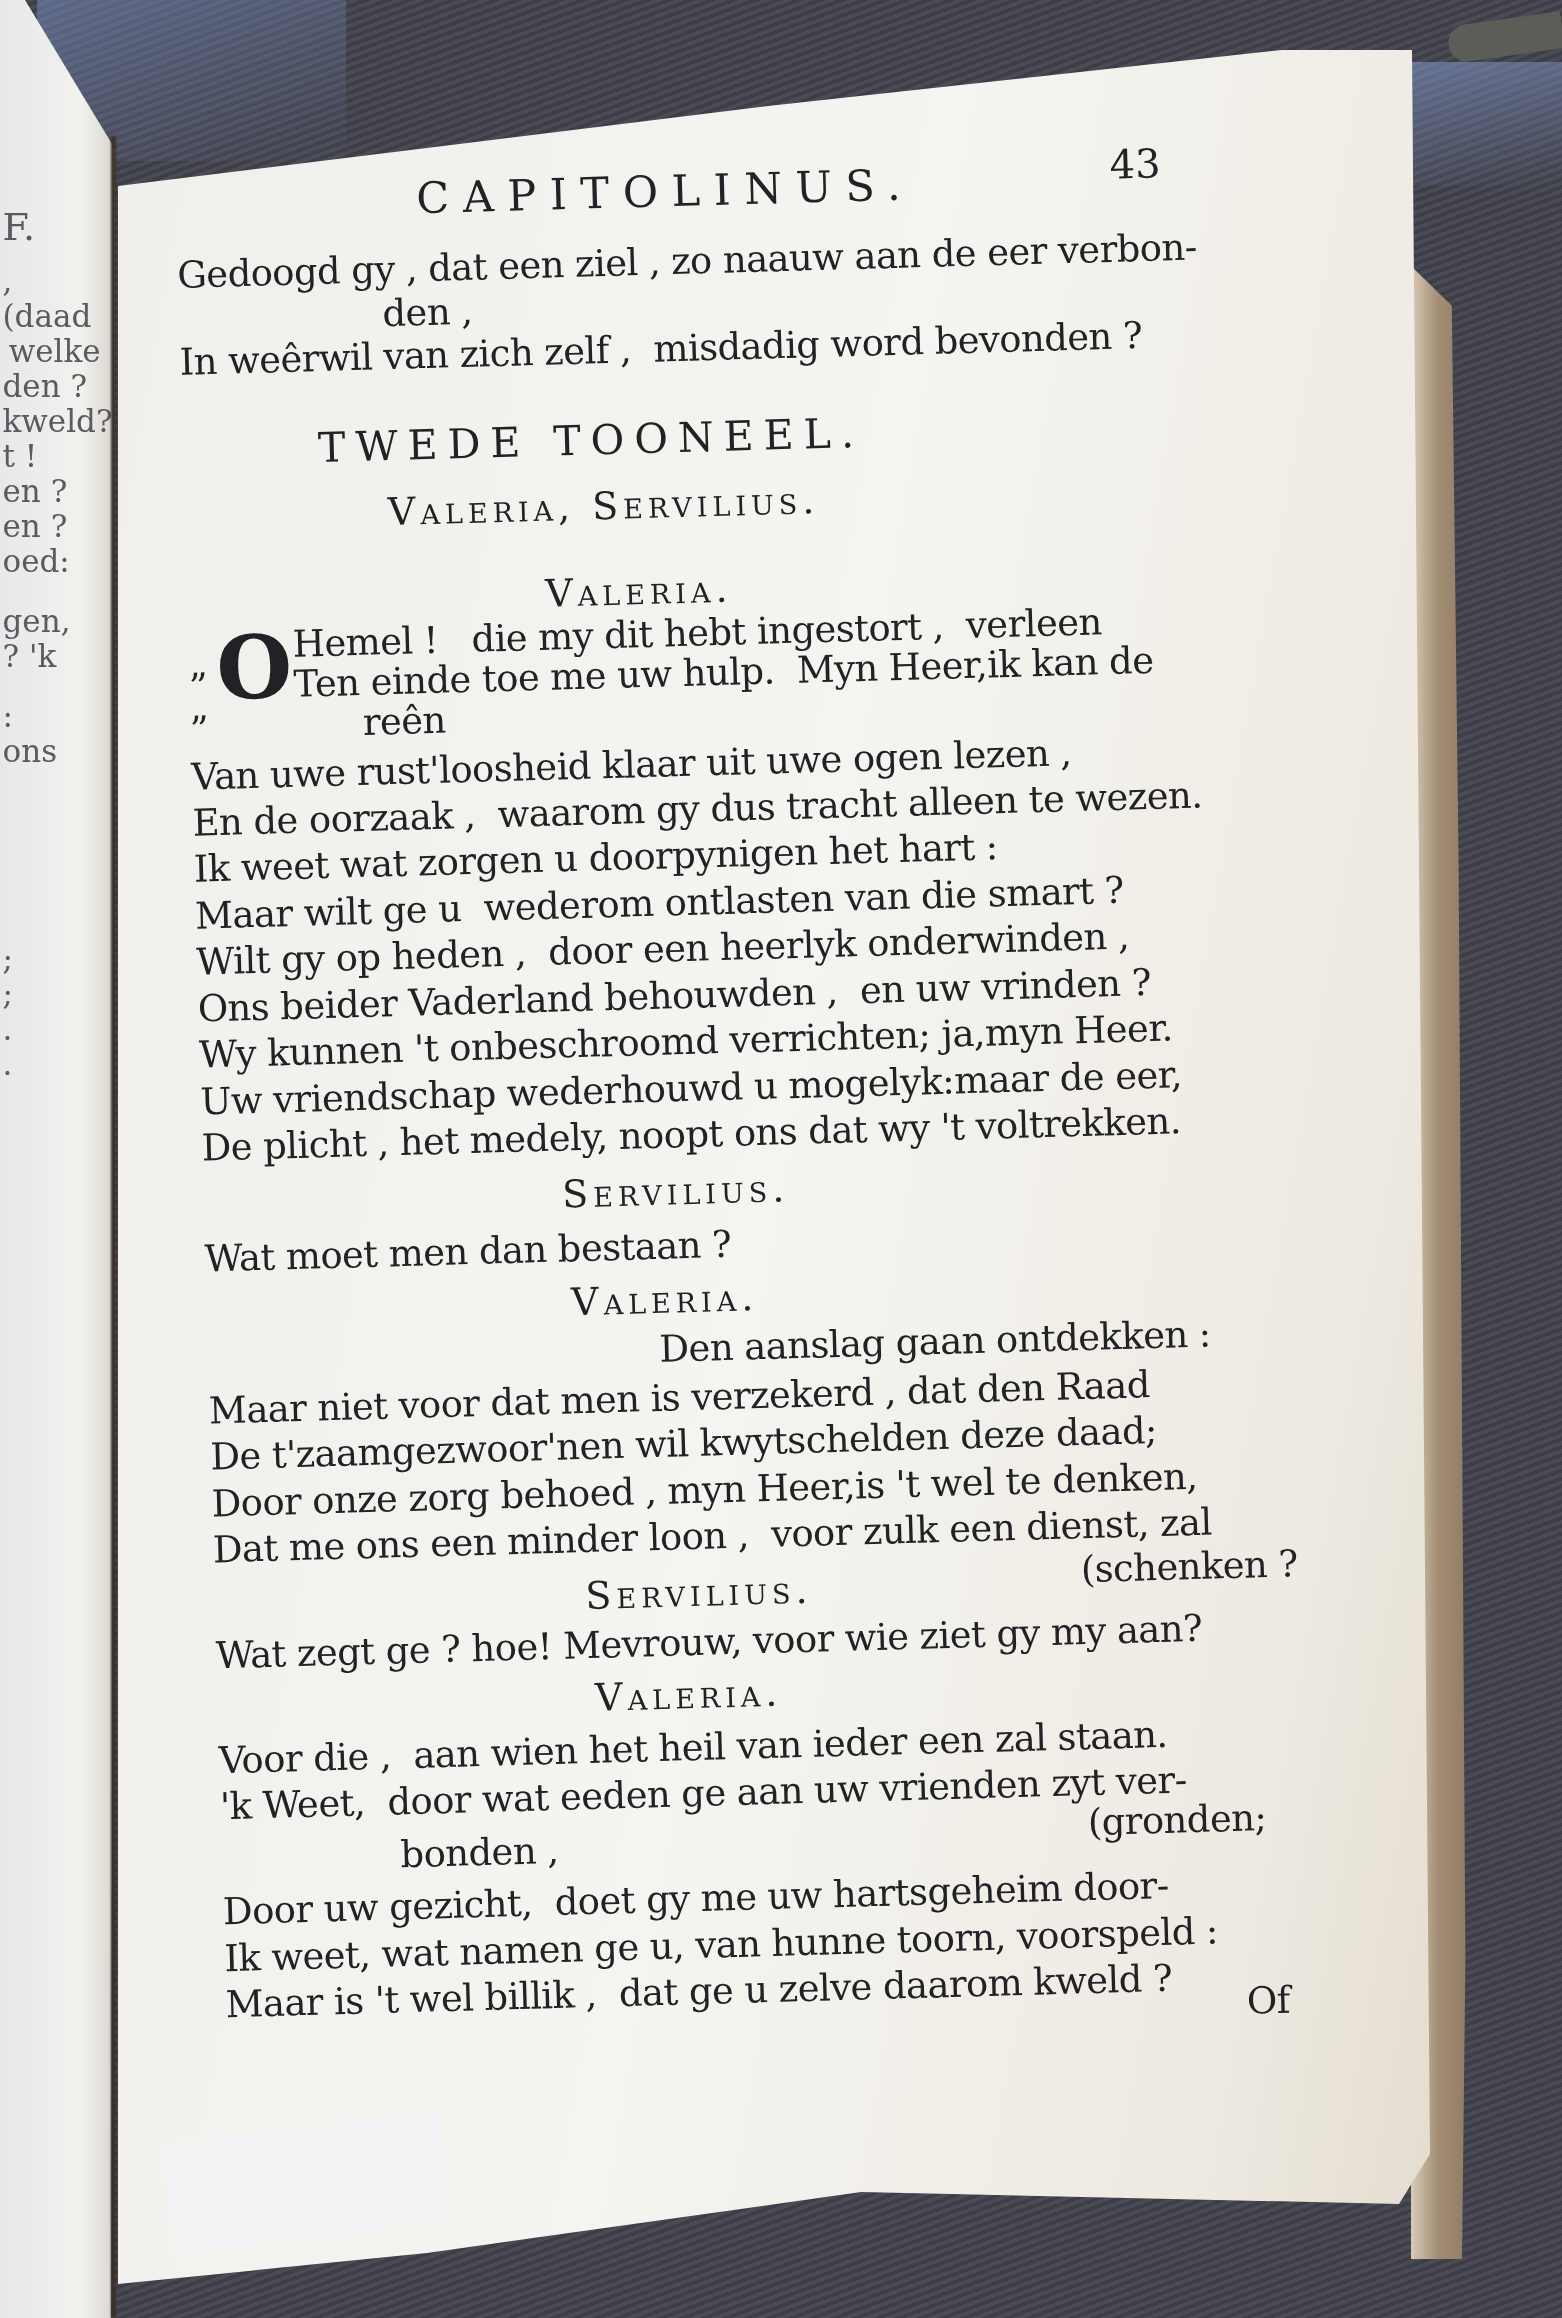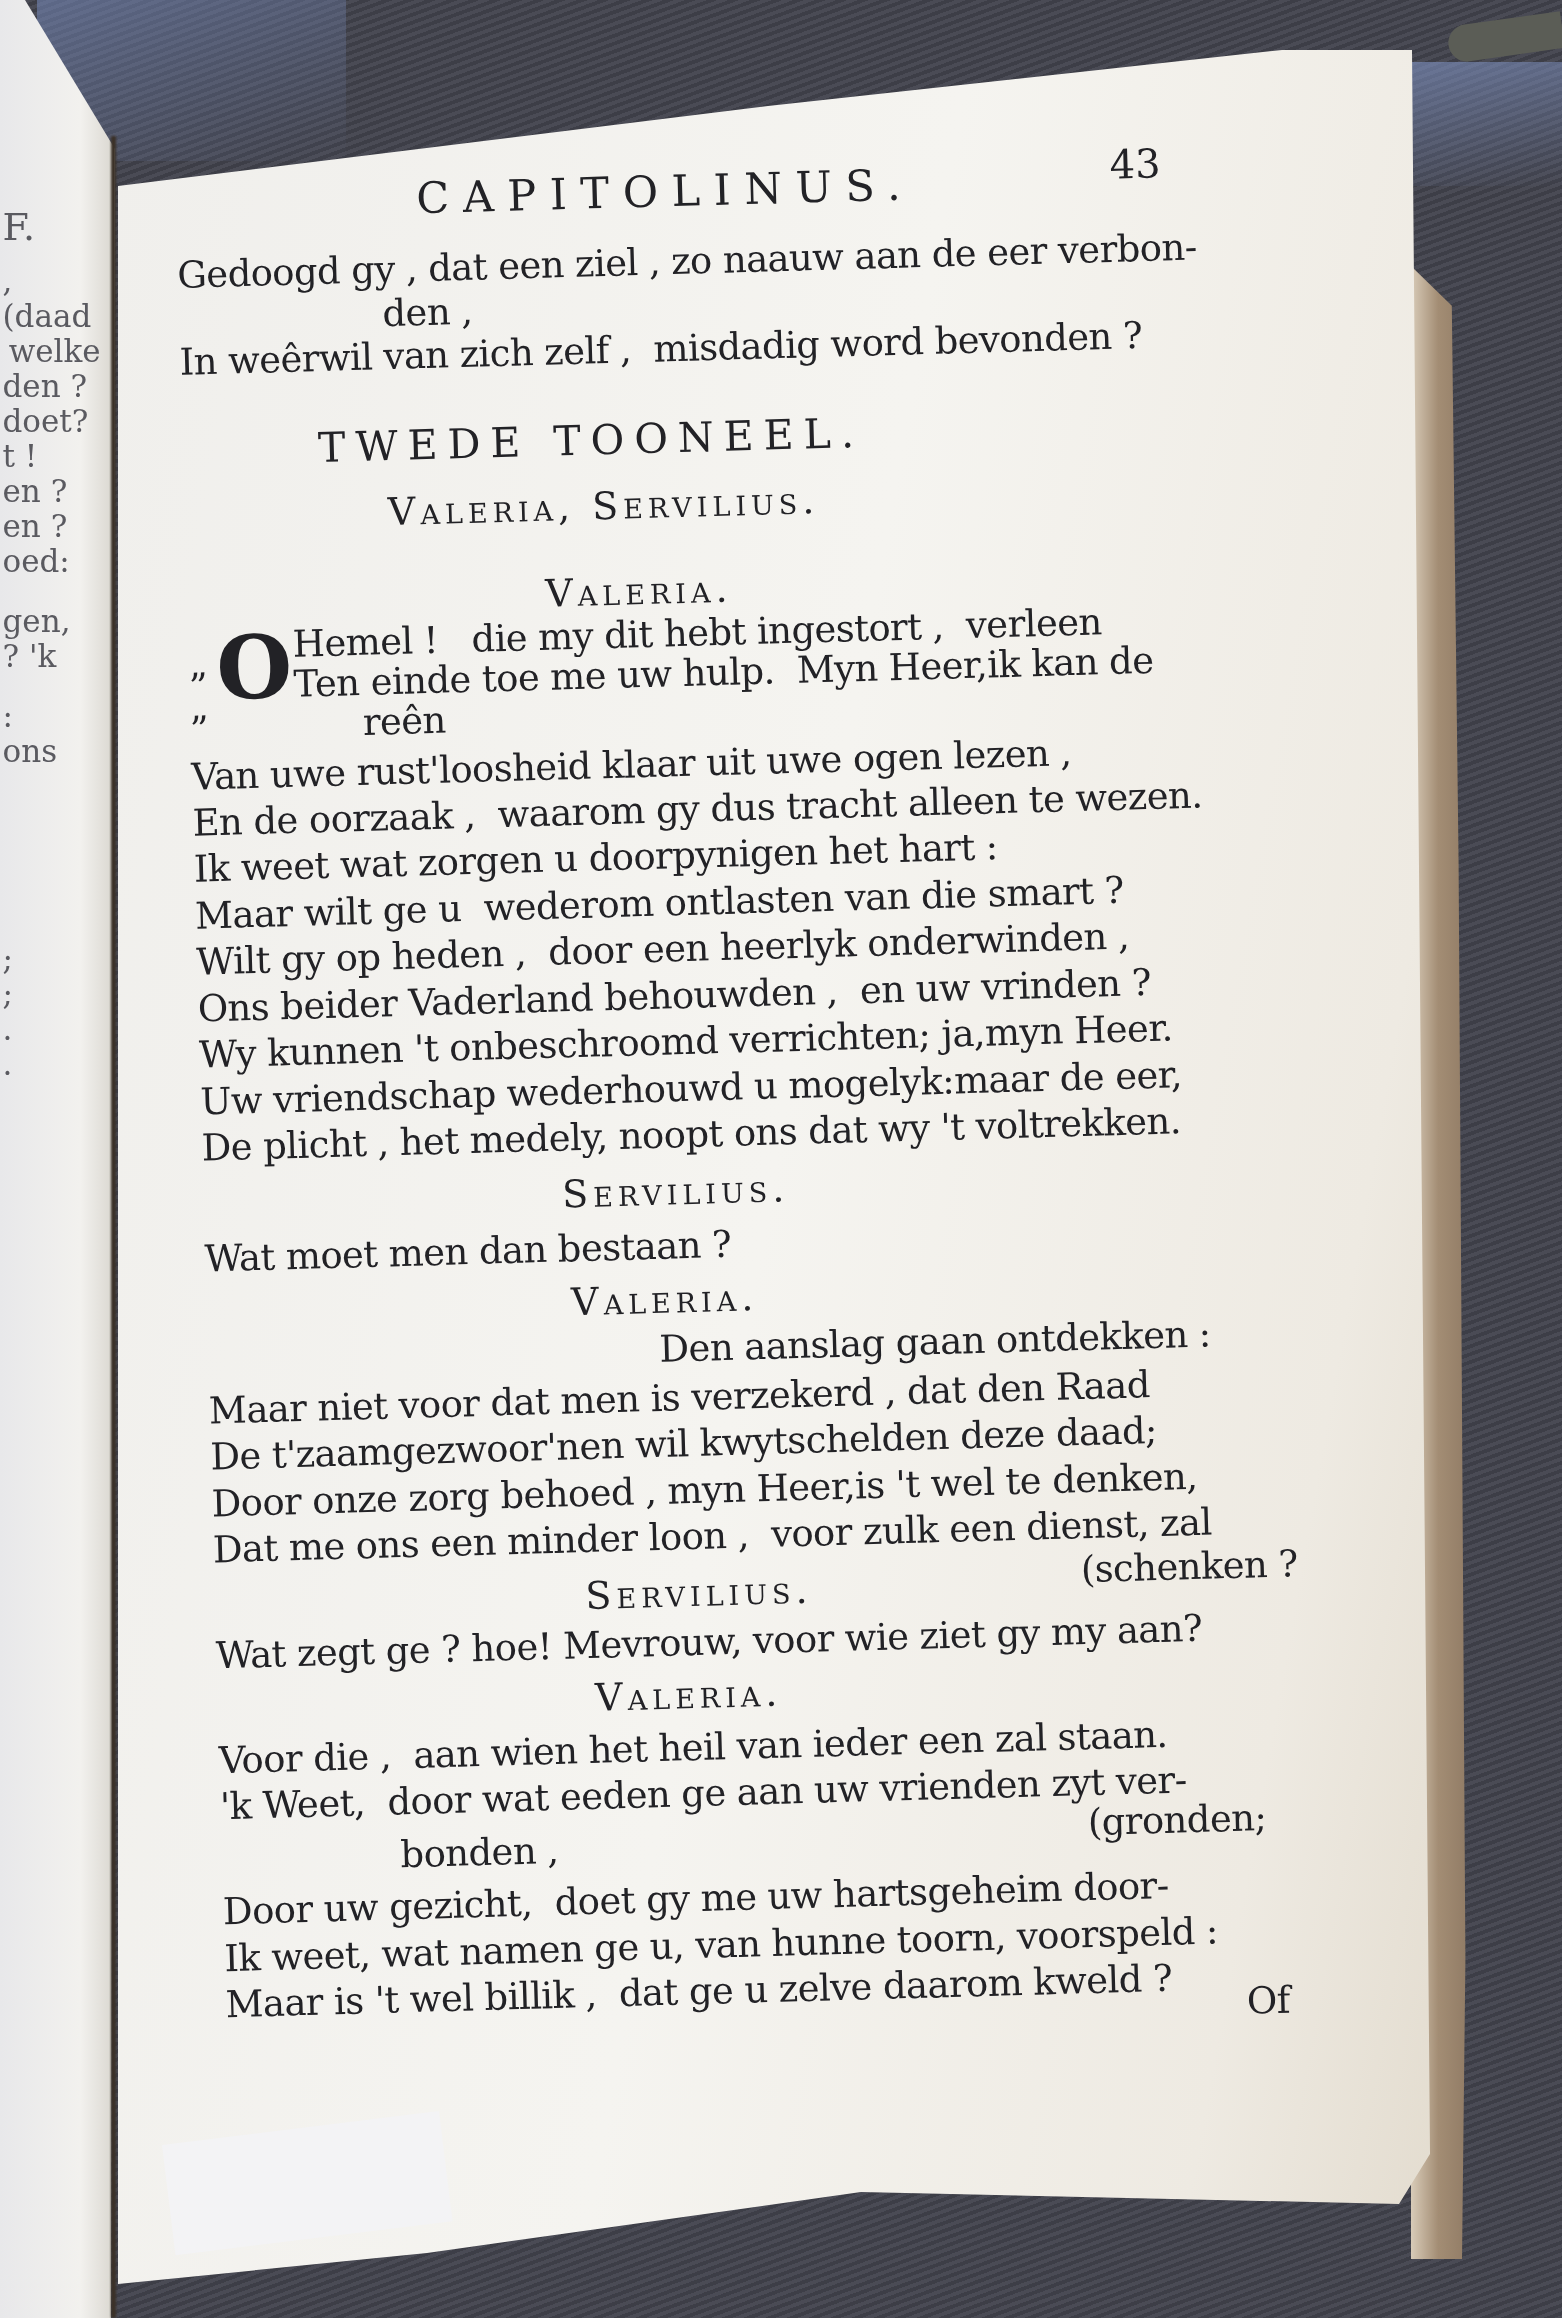--- a/index.html
+++ b/index.html
@@ -81,21 +81,21 @@
 <div class="cloth-highlight2"></div>
 <div class="fold"></div>
 
 <div class="left-page">
   <div class="left-text" style="top:210px;">
     <div style="font-size:38px;">F.</div>
     <div style="margin-top:18.6px;">,</div>
     <div>(daad</div>
     <div style="padding-left:6.2px;">welke</div>
     <div>den ?</div>
-    <div>doet?</div>
+    <div>kweld?</div>
     <div>t !</div>
     <div>en ?</div>
     <div>en ?</div>
     <div>oed:</div>
     <div style="margin-top:25px;">gen,</div>
     <div>? 'k</div>
     <div style="margin-top:25px;">:</div>
     <div>ons</div>
     <div style="margin-top:173px;">;</div>
     <div style="margin-top:0px;">;</div>

